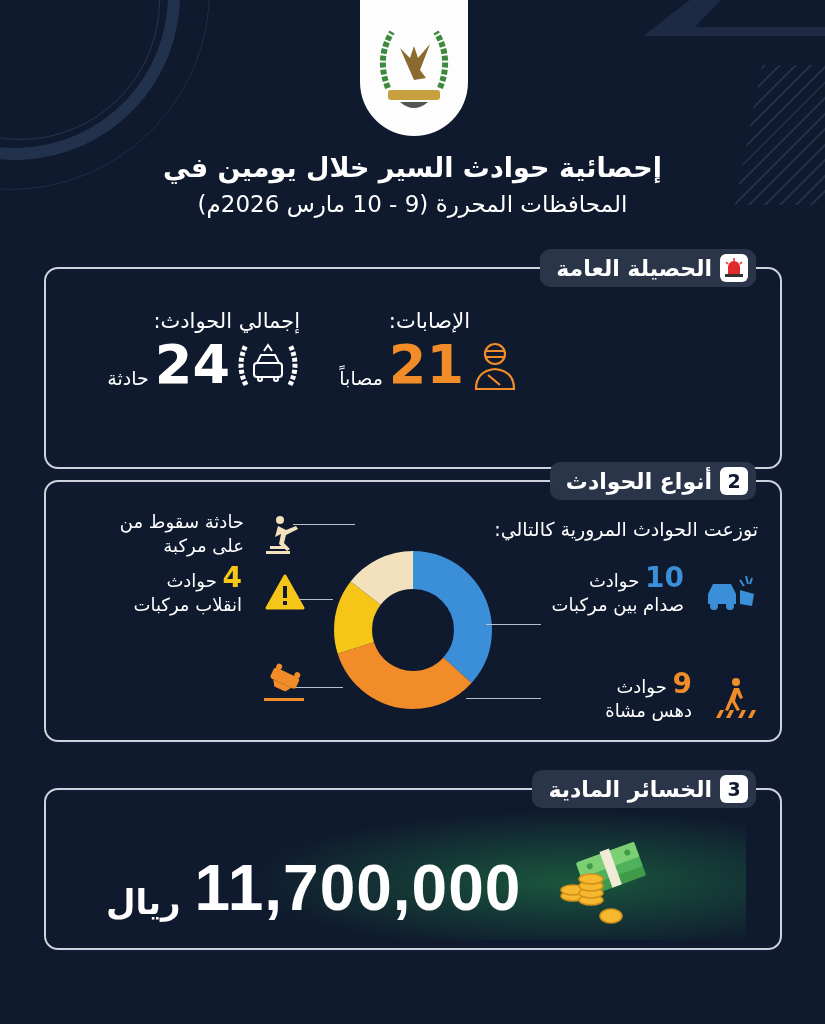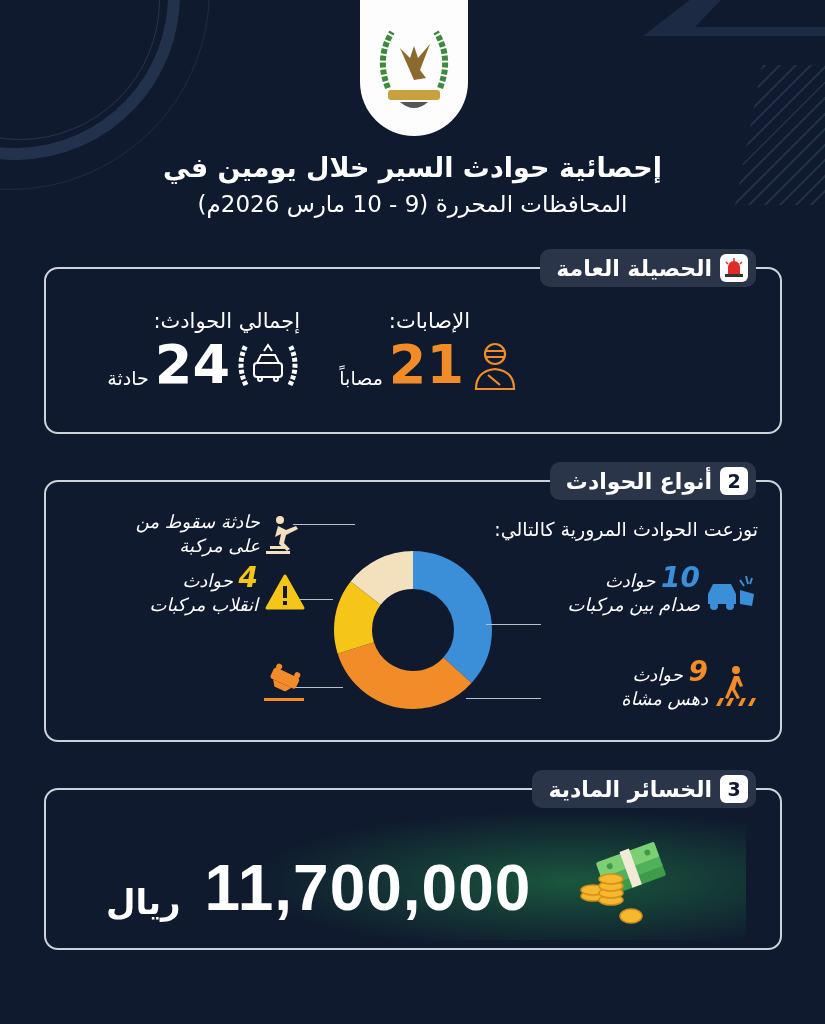--- a/index.html
+++ b/index.html
@@ -27,39 +27,39 @@
   .title .l1 { font-size: 27px; font-weight: bold; line-height: 40px; }
   .title .l2 { font-size: 23px; line-height: 32px; }
 
   .panel { position: absolute; left: 44px; width: 738px; border: 2px solid #cdd3dd; border-radius: 14px; }
   .badge { position: absolute; right: 24px; top: -20px; height: 38px; background: #2b3549;
     border-radius: 10px; display: flex; align-items: center; direction: rtl; padding: 0 8px 0 16px; gap: 8px; }
   .badge .num { width: 28px; height: 28px; border-radius: 6px; background: #fff; color: #0f1a2e;
     font-weight: bold; font-size: 19px; display: flex; align-items: center; justify-content: center; }
   .badge .lbl { font-size: 22px; font-weight: bold; }
 
-  #p1 { top: 267px; height: 167px; padding-left: 29px; }
+  #p1 { top: 267px; height: 202px; padding-left: 29px; }
   #p2 { top: 480px; height: 262px; }
   #p3 { top: 788px; height: 162px; }
 
   .stat { position: absolute; top: 40px; direction: rtl; }
   .stat .lab { font-size: 21px; text-align: right; }
   .stat .row { display: flex; align-items: center; gap: 6px; margin-top: 2px; }
   .stat .big { font-size: 54px; font-weight: bold; line-height: 60px; }
   .stat .unit { font-size: 19px; align-self: flex-end; margin-bottom: 6px; }
 
   .types-intro { position: absolute; right: 22px; top: 36px; font-size: 19px; direction: rtl; }
-  .titem { position: absolute; direction: rtl; display: flex; align-items: center; gap: 6px; font-style: italic; }
+  .titem { position: absolute; direction: rtl; display: flex; align-items: center; gap: 22px; }
   .titem .txt { font-size: 18px; line-height: 24px; text-align: right; }
   .titem .n { font-size: 28px; font-weight: bold; }
   .leader { position: absolute; height: 1px; background: #b8c0cc; }
 
   .money-glow { position: absolute; left: 200px; top: 20px; width: 500px; height: 130px;
     background: radial-gradient(ellipse at 65% 55%, rgba(40,160,80,.45), rgba(15,26,46,0) 70%); }
-  .money { position: absolute; left: 60px; top: 48px; display: flex; align-items: flex-end; gap: 24px; direction: ltr; }
+  .money { position: absolute; left: 60px; top: 48px; display: flex; align-items: flex-end; gap: 14px; direction: ltr; }
   .money .amt { font-size: 64px; font-weight: bold; font-family: "Liberation Sans", sans-serif; letter-spacing: 1px; line-height: 80px; }
   .money .cur { font-size: 34px; font-weight: bold; margin-bottom: 6px; }
 </style>
 </head>
 <body>
 
 <div class="bg-deco arc3"></div>
 <div class="bg-deco arc1"></div>
 <div class="bg-deco arc2"></div>
 <div class="bg-deco chev"></div>
@@ -158,21 +158,21 @@
           <circle cx="24" cy="34" r="4"></circle>
           <path d="M34 18l14 4-2 12-12-2z"></path>
         </g>
         <path d="M40 4l2 8M46 6l-2 6M34 8l4 6" stroke="#3b8ed8" stroke-width="2"></path>
       </svg>
     <div class="txt">
       <div><span class="n" style="color:#3b8ed8">10</span> <span>حوادث</span></div>
       <div>صدام بين مركبات</div>
     </div>
   </div>
-  <div class="titem" style="right:22px; top:178px;">
+  <div class="titem" style="right:22px; top:190px;">
     <svg width="44" height="44" viewBox="0 0 44 44">
         <g fill="#f28c28">
           <circle cx="22" cy="6" r="4"></circle>
           <path d="M20 12h5l4 10-3 1-3-6-2 8 5 9-3 1-5-9-4 9-3-1 5-12z"></path>
           <path d="M2 42l4-8h4l-4 8zM12 42l4-8h4l-4 8zM24 42l4-8h4l-4 8zM34 42l4-8h4l-4 8z"></path>
         </g>
       </svg>
     <div class="txt">
       <div><span class="n" style="color:#f28c28">9</span> <span>حوادث</span></div>
       <div>دهس مشاة</div>

